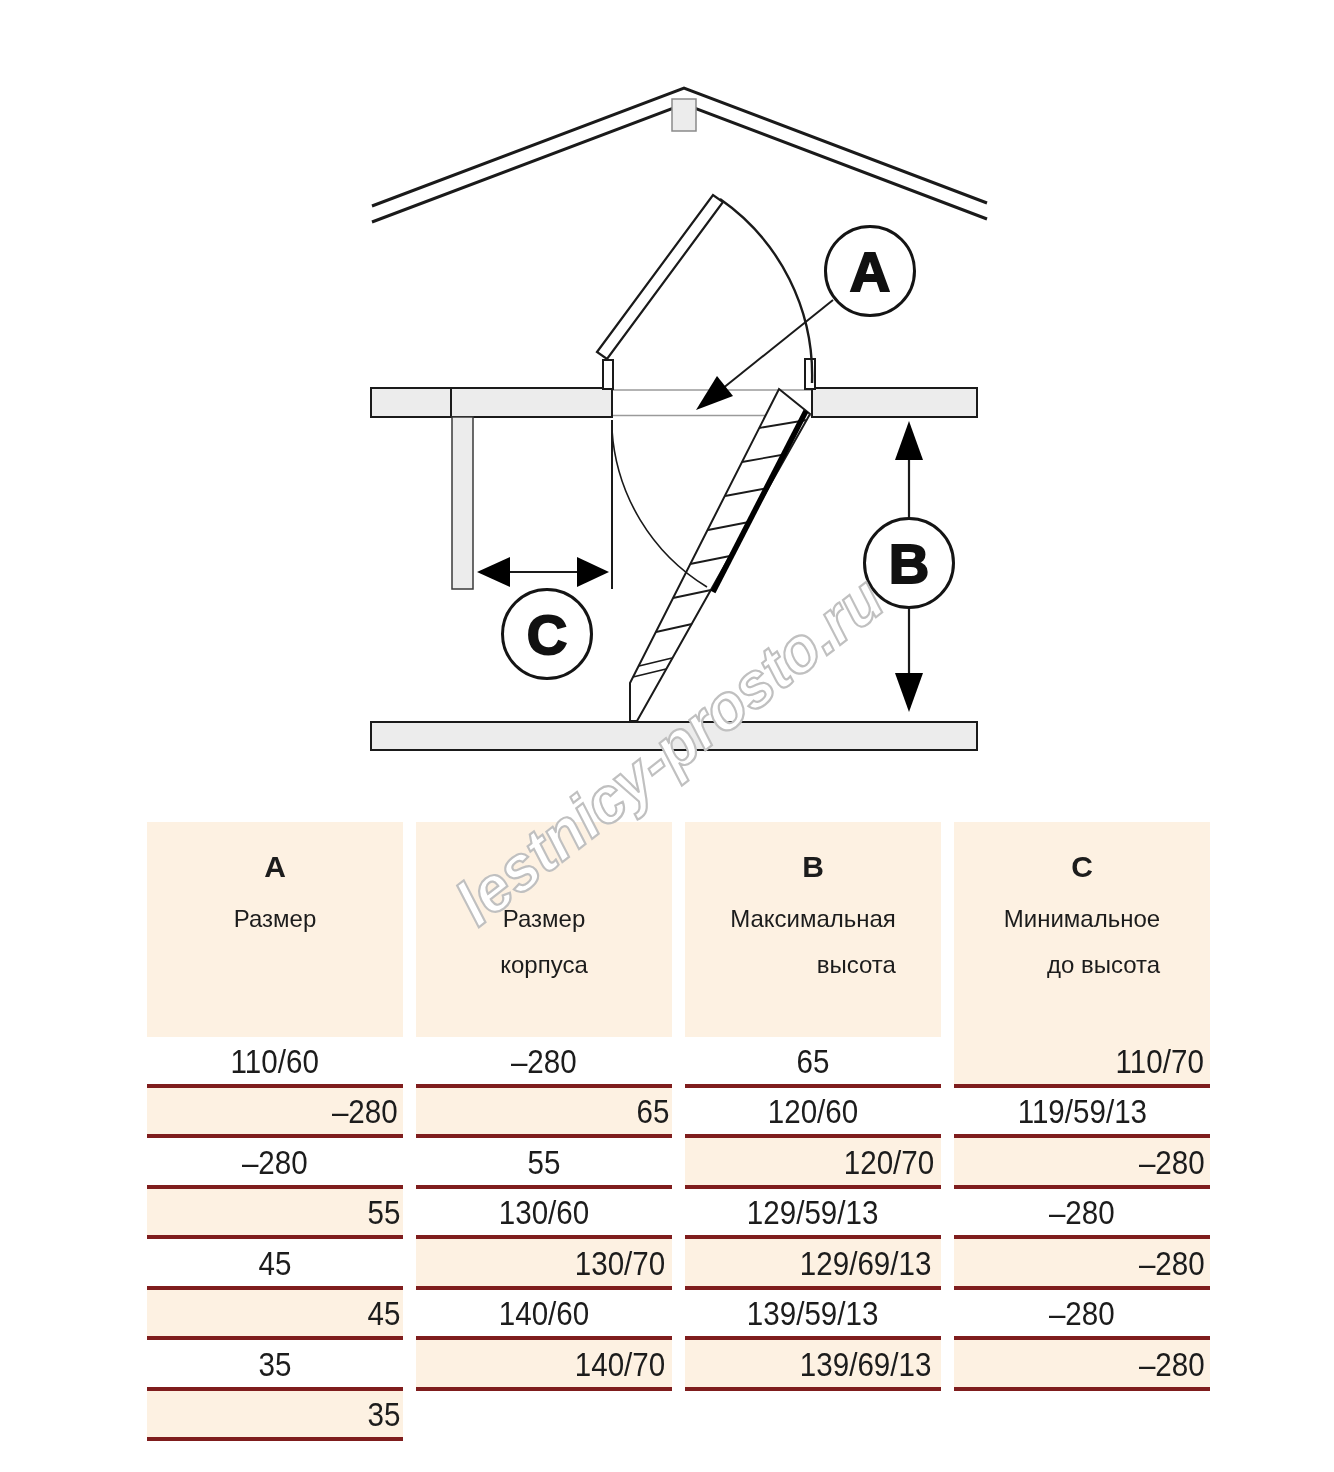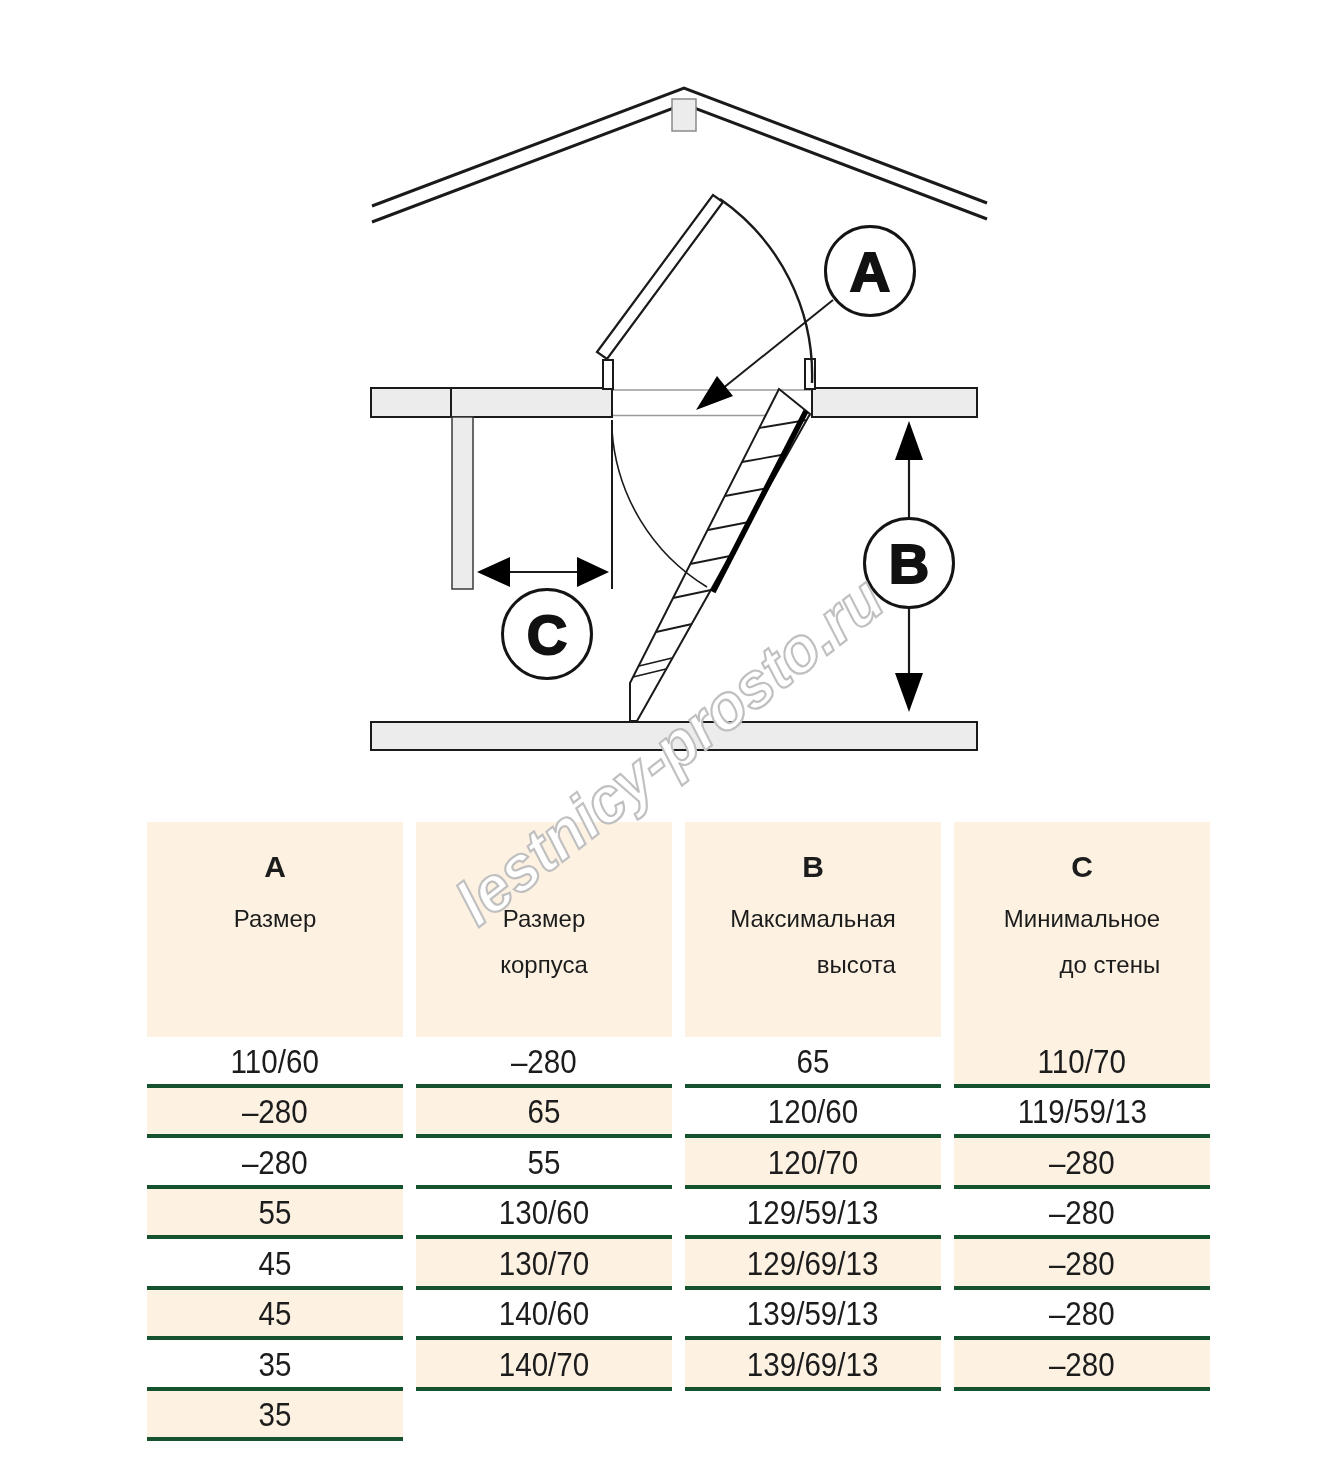--- a/index.html
+++ b/index.html
@@ -12,22 +12,22 @@
               font-size:56px;font-weight:bold;z-index:3;color:#111;
               -webkit-text-stroke:2px #111;letter-spacing:0;}
   .spec-table{position:absolute;left:147px;top:822px;display:grid;z-index:2;
               grid-template-columns:repeat(4,256px);grid-template-rows:215px;
               grid-auto-rows:50.5px;column-gap:13px;}
   .hcell{box-sizing:border-box;height:215px;background:var(--cream);padding-top:26px;text-align:center;}
   .hletter{font-size:30px;font-weight:bold;height:38px;line-height:38px;margin-bottom:10px;}
   .hlines{font-size:24px;line-height:46px;white-space:nowrap;}
   .hcell.left .hlines{display:inline-block;text-align:right;}
   .dcell{display:flex;align-items:center;justify-content:center;font-size:34px;
-         border-bottom:4px solid #14532d;box-sizing:border-box;padding-top:2px;}
-  .dcell.stripe{background:var(--cream);}
+         border-bottom:4px solid #7f1d1d;box-sizing:border-box;padding-top:2px;}
+  .dcell.stripe{background:var(--cream);justify-content:flex-end;}
   .sx{display:inline-block;transform:scaleX(0.87);white-space:nowrap;}
   .watermark-svg{position:absolute;left:0;top:0;z-index:10;pointer-events:none;}
   .watermark-text{font-family:"Liberation Sans",sans-serif;font-size:64px;font-weight:bold;
                   font-style:italic;fill:#ffffff;stroke:#c0c0c0;stroke-width:2.2px;}
 </style>
 </head>
 <body>
 
 <div class="canvas">
 
@@ -107,21 +107,21 @@
         </div>
       </div>
       <div class="hcell">
         <div class="hletter"></div>
         <div class="hlines">
           <div>Размер</div>
           <div>корпуса</div>
         </div>
       </div>
       <div class="hcell left"><div class="hletter">B</div><div class="hlines"><div>Максимальная</div><div>высота</div></div></div>
-      <div class="hcell left"><div class="hletter">C</div><div class="hlines"><div>Минимальное</div><div>до стены</div></div></div>
+      <div class="hcell left"><div class="hletter">C</div><div class="hlines"><div>Минимальное</div><div>до высота</div></div></div>
       <div class="dcell">
         <span class="sx">110/60</span>
       </div>
       <div class="dcell">
         <span class="sx">–280</span>
       </div>
       <div class="dcell">
         <span class="sx">65</span>
       </div>
       <div class="dcell stripe">

